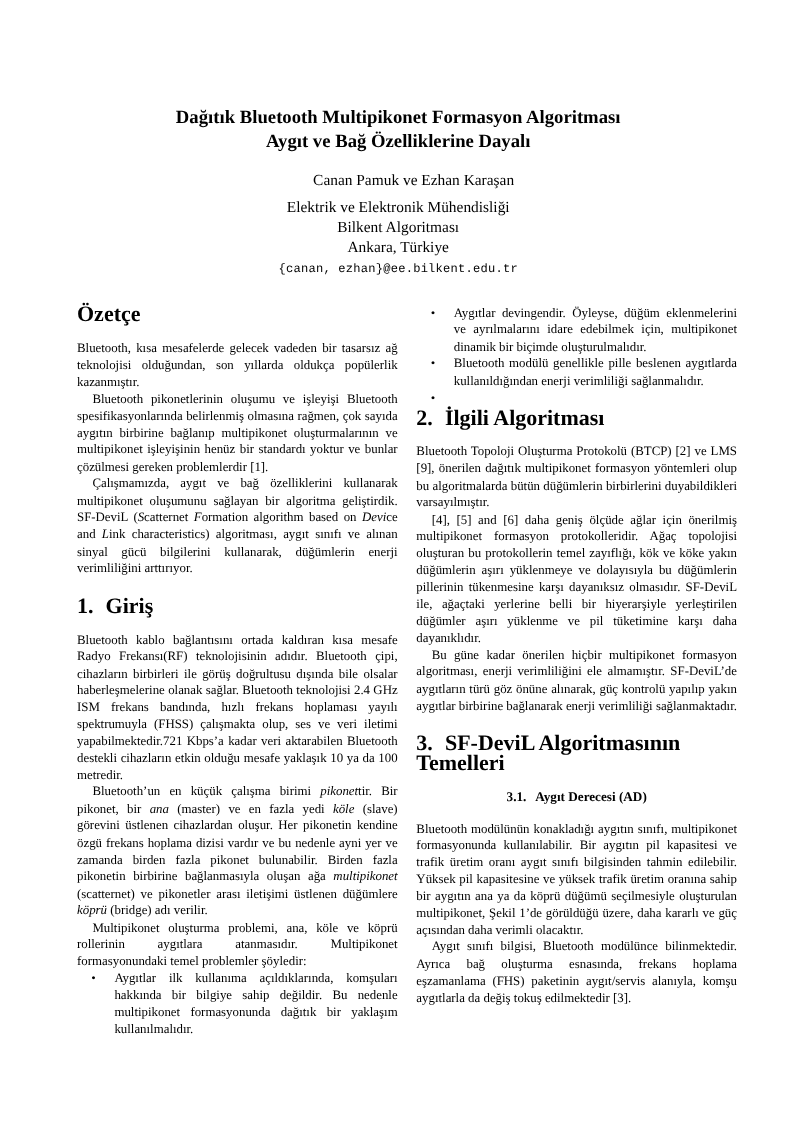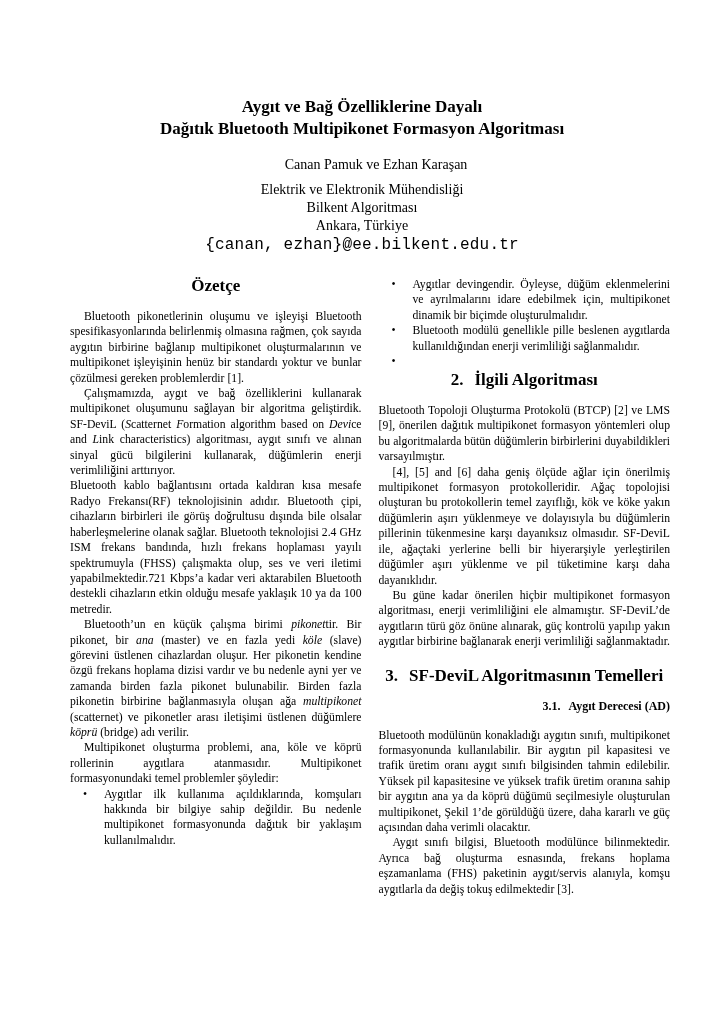--- a/index.html
+++ b/index.html
@@ -33,21 +33,21 @@
     padding-left: 28px;
   }
   .affil {
     margin-top: 7px;
     font-size: 14px;
     line-height: 18px;
   }
   .email {
     margin-top: 1px;
     font-family: "Liberation Mono", "DejaVu Sans Mono", monospace;
-    font-size: 16px;
+    font-size: 11px;
     letter-spacing: 0.2px;
   }
 
   
   .columns {
     position: absolute;
     top: 277px;
     left: 70px;
     width: 600px;
     display: flex;
@@ -56,33 +56,33 @@
   .col {
     width: 292px;
     font-size: 11.7px;
     line-height: 15.4px;
     text-align: justify;
   }
   .col p { margin: 0; }
   .col p.ind { text-indent: 14px; }
 
   h2.section {
-    font-size: 17px;
+    font-size: 20px;
     font-weight: bold;
-    text-align: center;
+    text-align: left;
     margin: 17px 0 14px 0;
     line-height: 18px;
   }
   h2.section.first { margin-top: 0; }
   h2.section .hnum { margin-right: 11px; }
 
   h3.subsection {
     font-size: 12px;
     font-weight: bold;
-    text-align: right;
+    text-align: center;
     margin: 13px 0 14px 0;
     line-height: 15px;
   }
   h3.subsection .hnum { margin-right: 8px; }
 
   ul.bullets {
     list-style: none;
     margin: 0;
     padding: 0;
   }
@@ -97,41 +97,45 @@
     top: 0;
   }
 </style>
 </head>
 <body>
 
 <div class="page">
 
   <div class="header">
     <div class="title">
+      <div>Dağıtık Bluetooth Multipikonet Formasyon Algoritması</div>
       <div>Aygıt ve Bağ Özelliklerine Dayalı</div>
-      <div>Dağıtık Bluetooth Multipikonet Formasyon Algoritması</div>
     </div>
     <div class="authors">Canan Pamuk ve Ezhan Karaşan</div>
     <div class="affil">
       <div>Elektrik ve Elektronik Mühendisliği</div>
       <div>Bilkent Algoritması</div>
       <div>Ankara, Türkiye</div>
       <div class="email">{canan, ezhan}@ee.bilkent.edu.tr</div>
     </div>
   </div>
 
   <div class="columns">
 
     <div class="col">
       <h2 class="section first">
         <span>Özetçe</span>
       </h2>
+      <p>Bluetooth, kısa mesafelerde gelecek vadeden bir tasarsız ağ teknolojisi olduğundan, son yıllarda oldukça popülerlik kazanmıştır.</p>
       <p class="ind">Bluetooth pikonetlerinin oluşumu ve işleyişi Bluetooth spesifikasyonlarında belirlenmiş olmasına rağmen, çok sayıda aygıtın birbirine bağlanıp multipikonet oluşturmalarının ve multipikonet işleyişinin henüz bir standardı yoktur ve bunlar çözülmesi gereken problemlerdir [1].</p>
       <p class="ind"><span>Çalışmamızda, aygıt ve bağ özelliklerini kullanarak multipikonet oluşumunu sağlayan bir algoritma geliştirdik. SF-DeviL (</span><i>S</i><span>catternet </span><i>F</i><span>ormation algorithm based on </span><i>Devi</i><span>ce and </span><i>L</i><span>ink characteristics) algoritması, aygıt sınıfı ve alınan sinyal gücü bilgilerini kullanarak, düğümlerin enerji verimliliğini arttırıyor.</span></p>
 
+      <h2 class="section">
+        <span class="hnum">1.</span><span>Giriş</span>
+      </h2>
       <p>Bluetooth kablo bağlantısını ortada kaldıran kısa mesafe Radyo Frekansı(RF) teknolojisinin adıdır. Bluetooth çipi, cihazların birbirleri ile görüş doğrultusu dışında bile olsalar haberleşmelerine olanak sağlar. Bluetooth teknolojisi 2.4 GHz ISM frekans bandında, hızlı frekans hoplaması yayılı spektrumuyla (FHSS) çalışmakta olup, ses ve veri iletimi yapabilmektedir.721 Kbps’a kadar veri aktarabilen Bluetooth destekli cihazların etkin olduğu mesafe yaklaşık 10 ya da 100 metredir.</p>
       <p class="ind"><span>Bluetooth’un en küçük çalışma birimi </span><i>pikonet</i><span>tir. Bir pikonet, bir </span><i>ana</i><span> (master) ve en fazla yedi </span><i>köle</i><span> (slave) görevini üstlenen cihazlardan oluşur. Her pikonetin kendine özgü frekans hoplama dizisi vardır ve bu nedenle ayni yer ve zamanda birden fazla pikonet bulunabilir. Birden fazla pikonetin birbirine bağlanmasıyla oluşan ağa </span><i>multipikonet</i><span> (scatternet) ve pikonetler arası iletişimi üstlenen düğümlere </span><i>köprü</i><span> (bridge) adı verilir.</span></p>
       <p class="ind">Multipikonet oluşturma problemi, ana, köle ve köprü rollerinin aygıtlara atanmasıdır. Multipikonet formasyonundaki temel problemler şöyledir:</p>
       <ul class="bullets">
         <li>
           <span class="marker">•</span>
           <span>Aygıtlar ilk kullanıma açıldıklarında, komşuları hakkında bir bilgiye sahip değildir. Bu nedenle multipikonet formasyonunda dağıtık bir yaklaşım kullanılmalıdır.</span>
         </li>
       </ul>
     </div>

